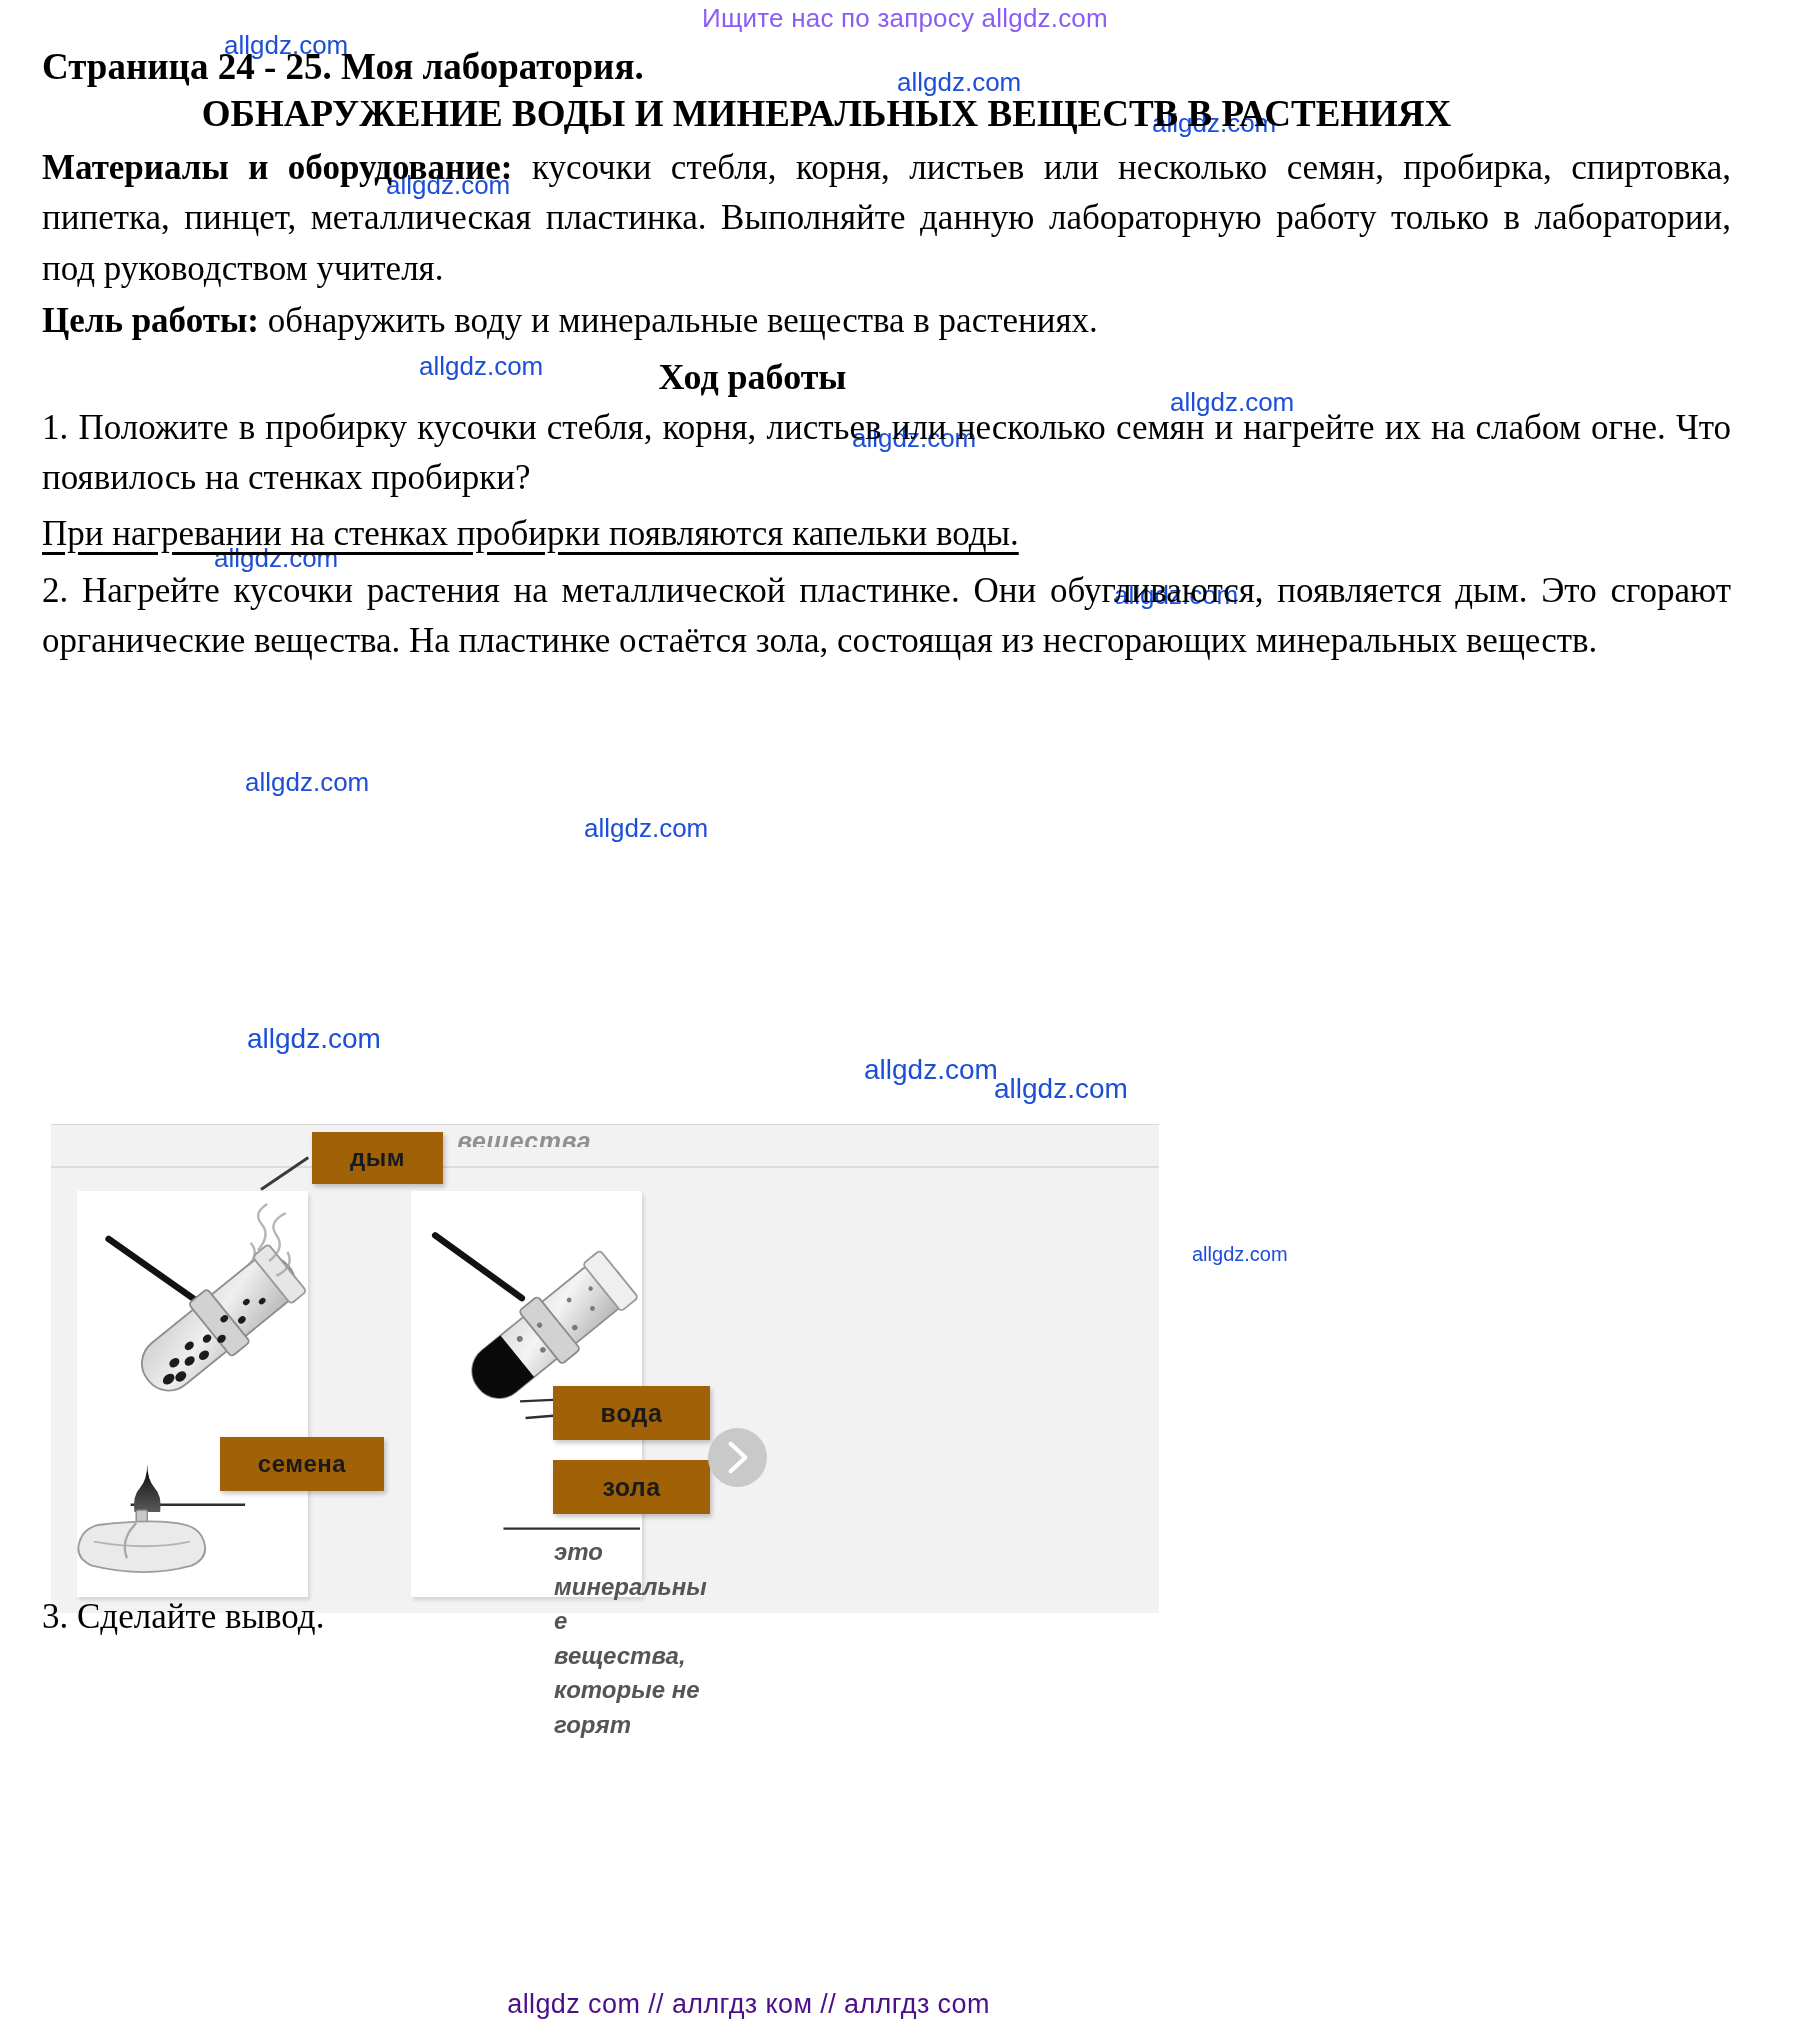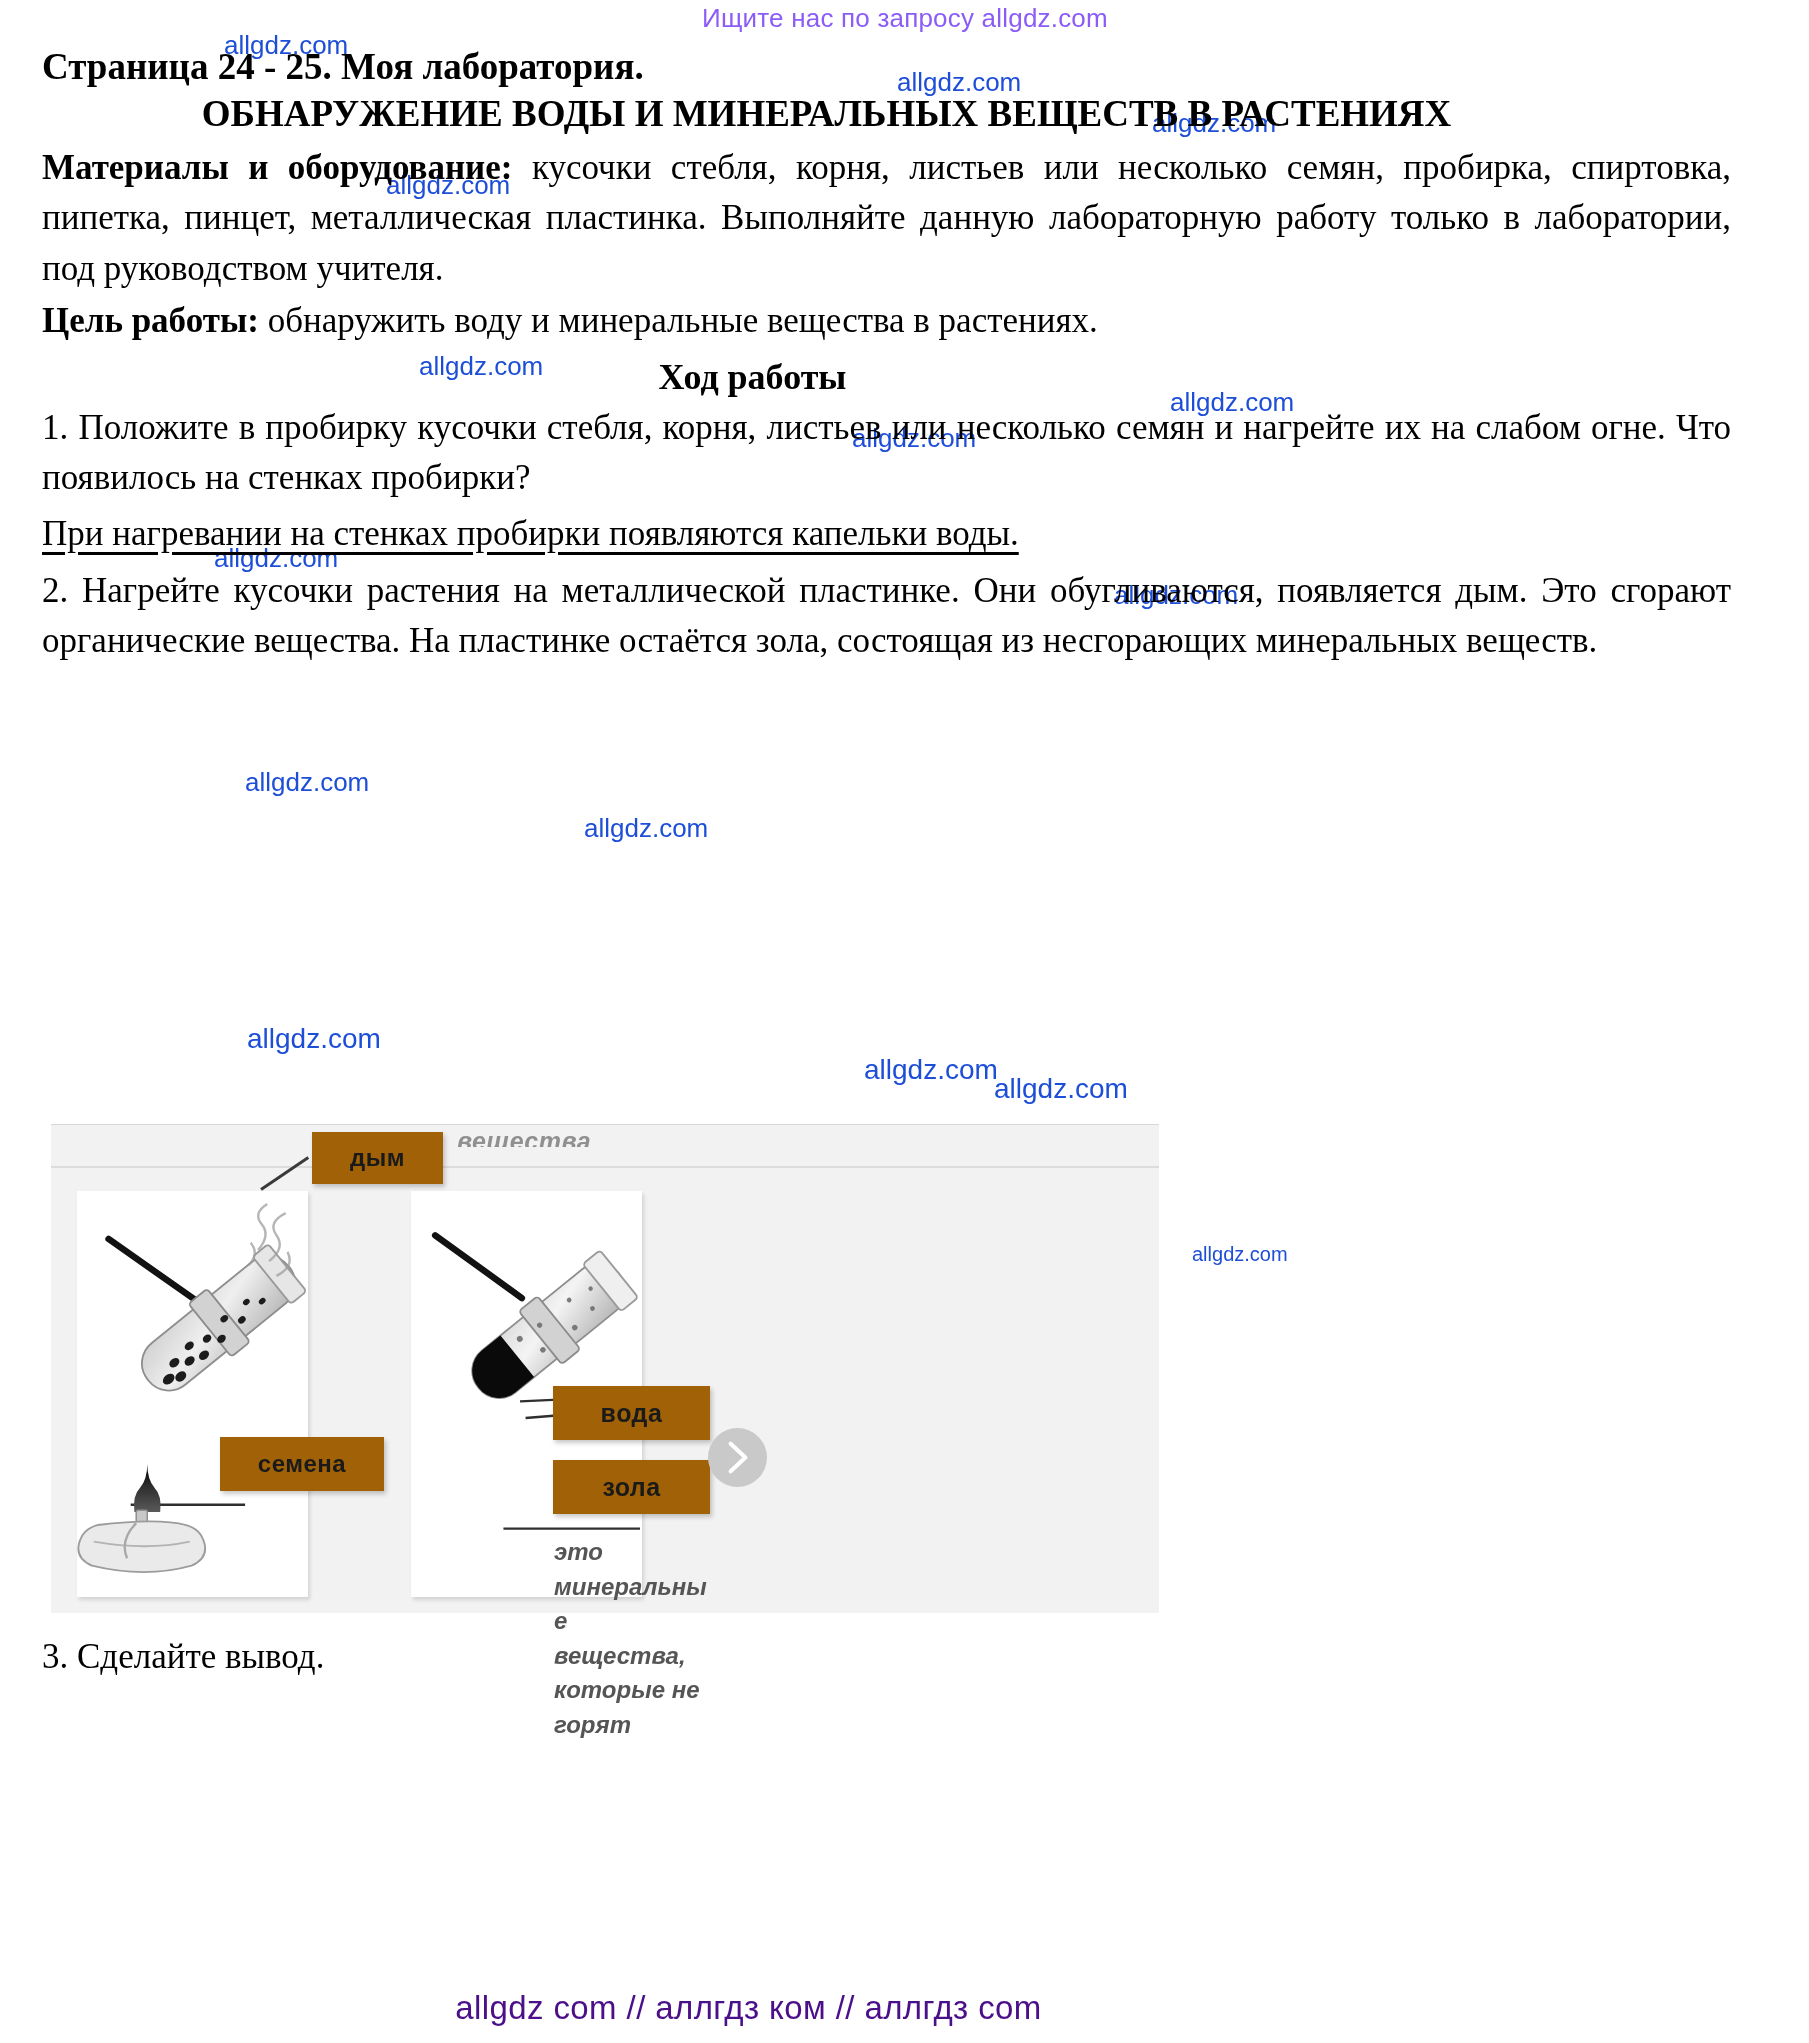--- a/index.html
+++ b/index.html
@@ -182,21 +182,21 @@
   .lead { position: absolute; background: #3a3a3a; }
 
   
   .footer {
     position: absolute;
     left: 0;
     top: 1989px;
     width: 1497px;
     text-align: center;
     font-family: "Liberation Sans", "DejaVu Sans", sans-serif;
-    font-size: 33px;
+    font-size: 27px;
     color: #4b0f8a;
     letter-spacing: 0.4px;
   }
 </style>
 </head>
 <body>
 
 <div class="promo-bar">
   <span class="promo-text" style="color: #8b5cf6;">Ищите нас по запросу allgdz.com</span>
 </div>
@@ -357,20 +357,20 @@
   <div class="fig-note">это минеральны е вещества, которые не горят</div>
 
   <div class="next-arrow">
     <svg width="28" height="35" viewBox="0 0 30 38">
       <path d="M7 4 L23 19 L7 34" fill="none" stroke="#ffffff" stroke-width="4.5" stroke-linecap="round" stroke-linejoin="round"></path>
     </svg>
   </div>
 
 </div>
 
-<div class="doc" style="top:1632px;">
+<div class="doc" style="top:1592px;">
   <p class="body nojust">3. Сделайте вывод.</p>
 </div>
 
 <div class="footer" style="color: rgb(75, 15, 138);">
   <span>allgdz com  //  аллгдз ком  //  аллгдз com</span>
 </div>
 
 
 </body></html>

